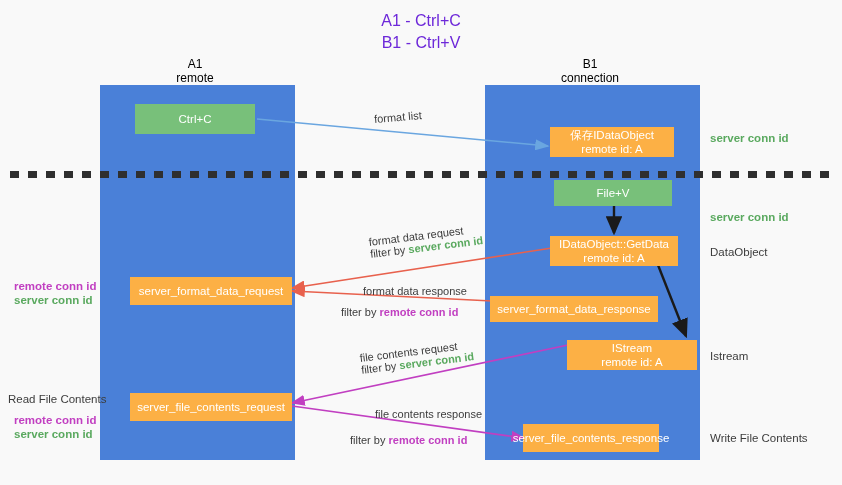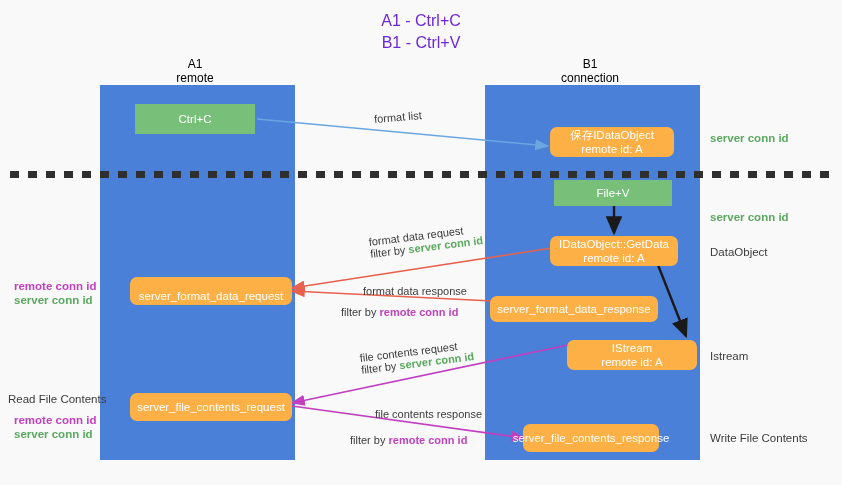--- a/index.html
+++ b/index.html
@@ -52,21 +52,21 @@
     flex-direction: column;
     align-items: center;
     justify-content: center;
     color: #ffffff;
     font-size: 11.5px;
     line-height: 14px;
     text-align: center;
     padding: 2px 16px;
   }
   .box-green { background: #78c07a; }
-  .box-orange { background: #fcb045; border-radius: 7px; }
+  .box-orange { background: #fcb045; }
 
   .dashed-line {
     position: absolute;
     left: 10px;
     top: 171px;
     width: 822px;
     height: 7px;
     background-image: repeating-linear-gradient(
       to right,
       #2f2f2f 0px, #2f2f2f 9px,
@@ -151,21 +151,21 @@
 
     <line x1="292" y1="406" x2="524" y2="438" stroke="#c13fc1" stroke-width="1.6" marker-end="url(#ah-mag)"></line>
   </svg>
 
   <div class="dashed-line"></div>
 
   <div class="box box-green" style="left:135px; top:104px; width:120px; height:30px;">
     <span>Ctrl+C</span>
   </div>
 
-  <div class="box box-orange" style="left:130px; top:277px; width:162px; height:28px;justify-content:flex-end;">
+  <div class="box box-orange" style="left:130px; top:277px; width:162px; height:28px;">
     <span>server_format_data_request</span>
   </div>
 
   <div class="box box-orange" style="left:130px; top:393px; width:162px; height:28px;justify-content:center;">
     <span>server_file_contents_request</span>
   </div>
 
   <div class="box box-orange" style="left:550px; top:127px; width:124px; height:30px;">
     <span>保存IDataObject</span>
     <span>remote id: A</span>

